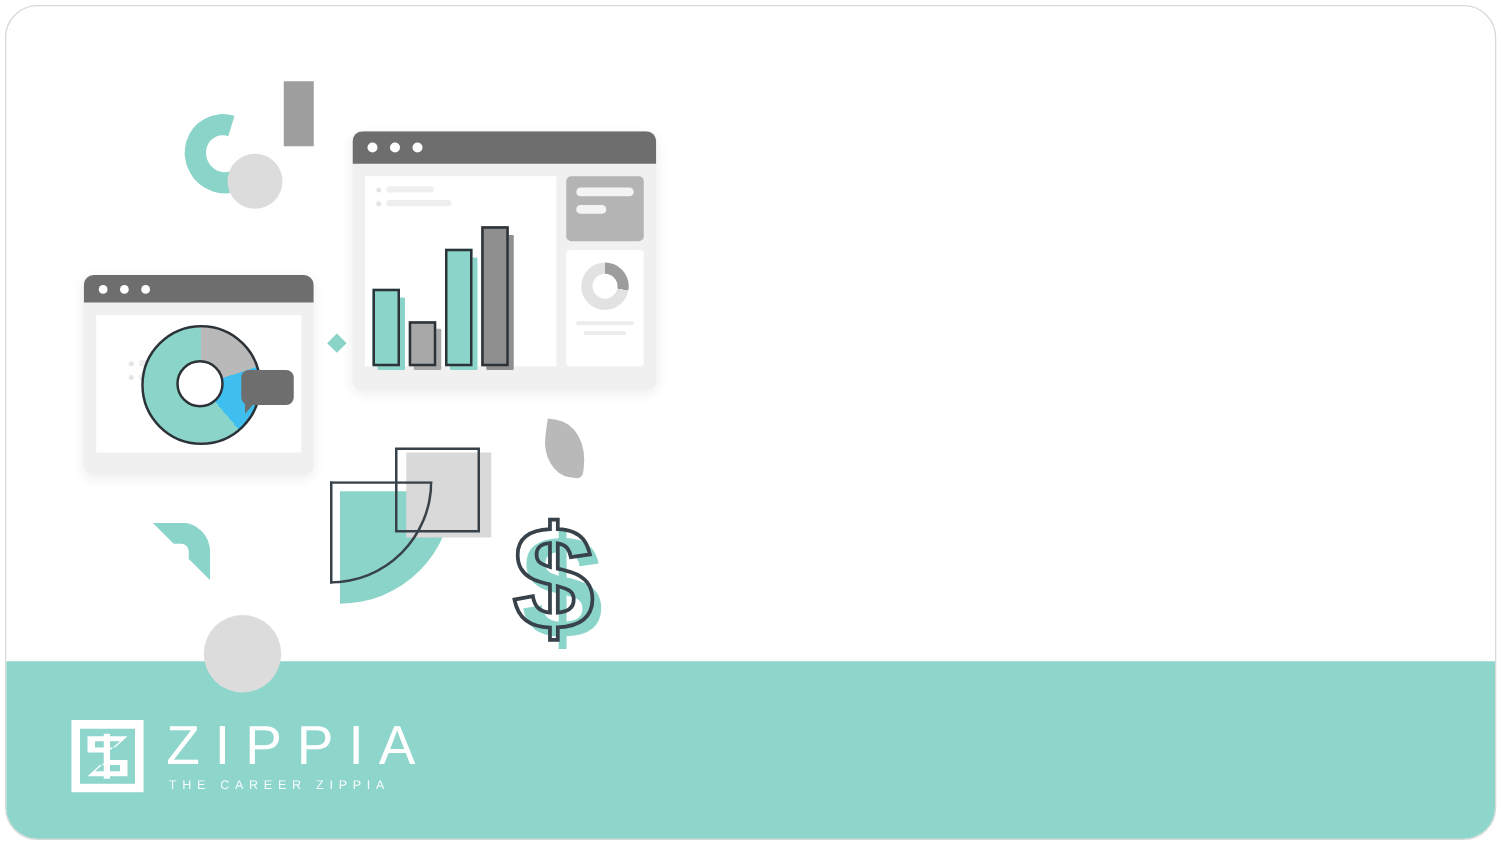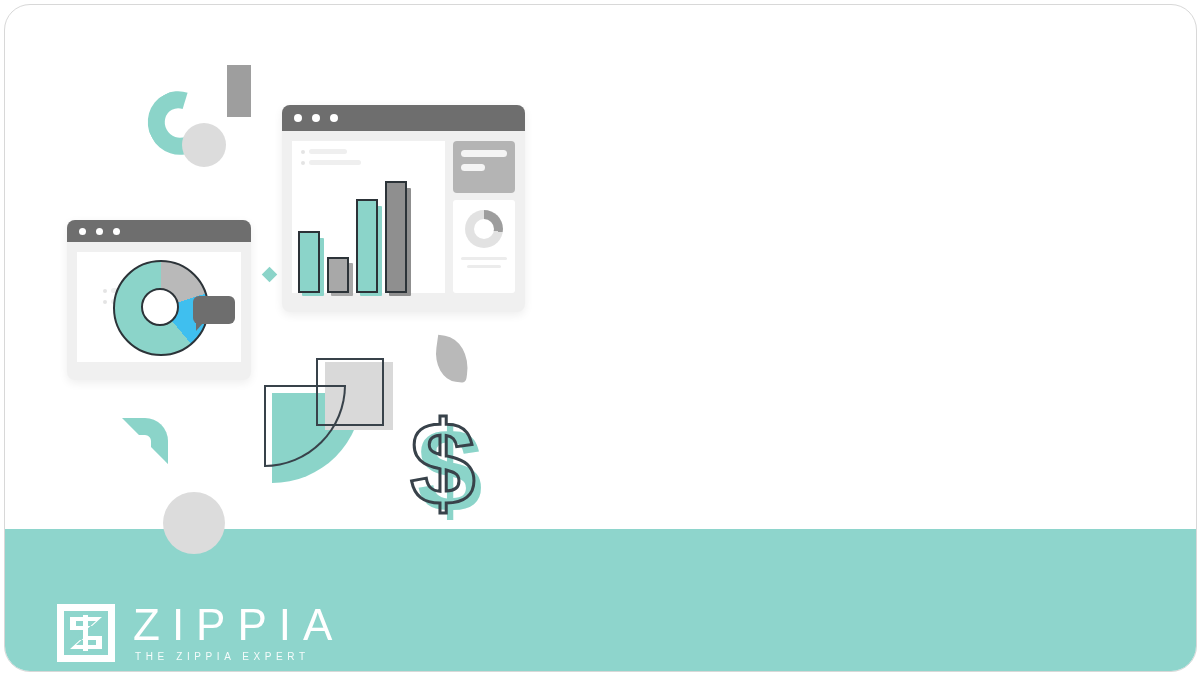--- a/index.html
+++ b/index.html
@@ -50,21 +50,20 @@
     color: #3b3b3b;
     letter-spacing: -0.5px;
   }
   
   .logo-wrap {
     position: absolute;
     left: 52px;
     top: 570px;
     display: flex;
     align-items: center;
-    margin-top: 28px;
   }
   .logo-mark { width: 58px; height: 58px; margin-right: 18px; }
   .logo-text-wrap { display: flex; flex-direction: column; justify-content: center; }
   .logo-word {
     font-size: 44px;
     font-weight: normal;
     letter-spacing: 12px;
     color: #ffffff;
     line-height: 44px;
   }
@@ -398,18 +397,18 @@
 
     <div class="logo-wrap">
       <svg class="logo-mark" viewBox="0 0 58 58">
         <path fill="#ffffff" d="M0,0 H58 V58 H0 Z M7,7 V51 H51 V7 Z"></path>
         <path fill="#ffffff" d="M13,13 H45 L24,32 H45 V45 H13 L34,26 H13 Z"></path>
         <path fill="#8ed5cc" d="M19,17 H39 L18,36 H39 V41 H19 L40,22 H19 Z"></path>
         <path fill="#ffffff" d="M26,11 h5 v36 h-5 Z"></path>
       </svg>
       <div class="logo-text-wrap">
         <div class="logo-word">ZIPPIA</div>
-        <div class="logo-tagline">THE ZIPPIA EXPERT</div>
+        <div class="logo-tagline">THE CAREER ZIPPIA</div>
       </div>
     </div>
 
   </div>
 </div>
 
 </body></html>

